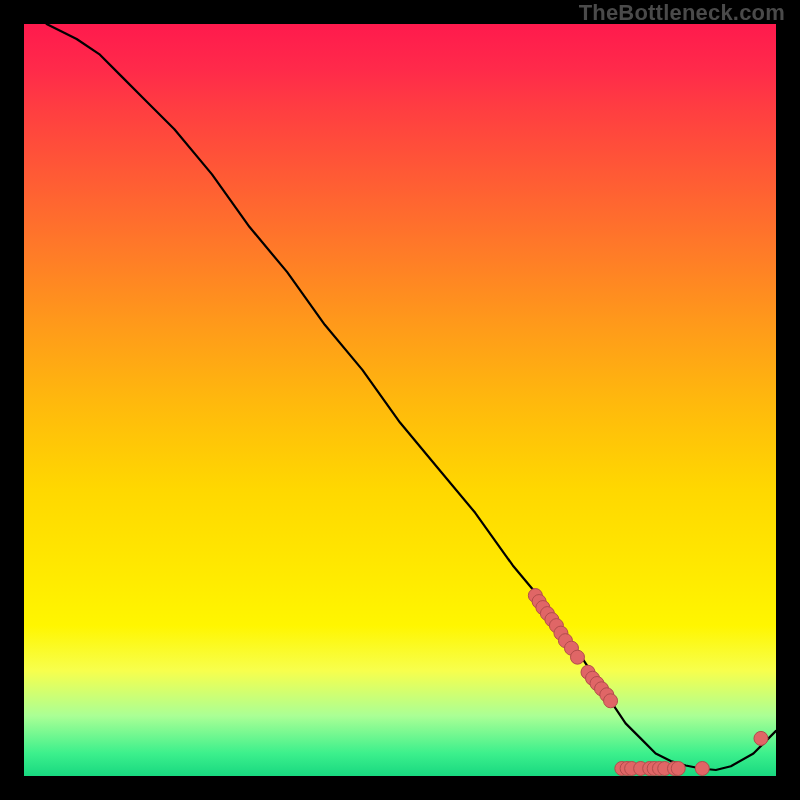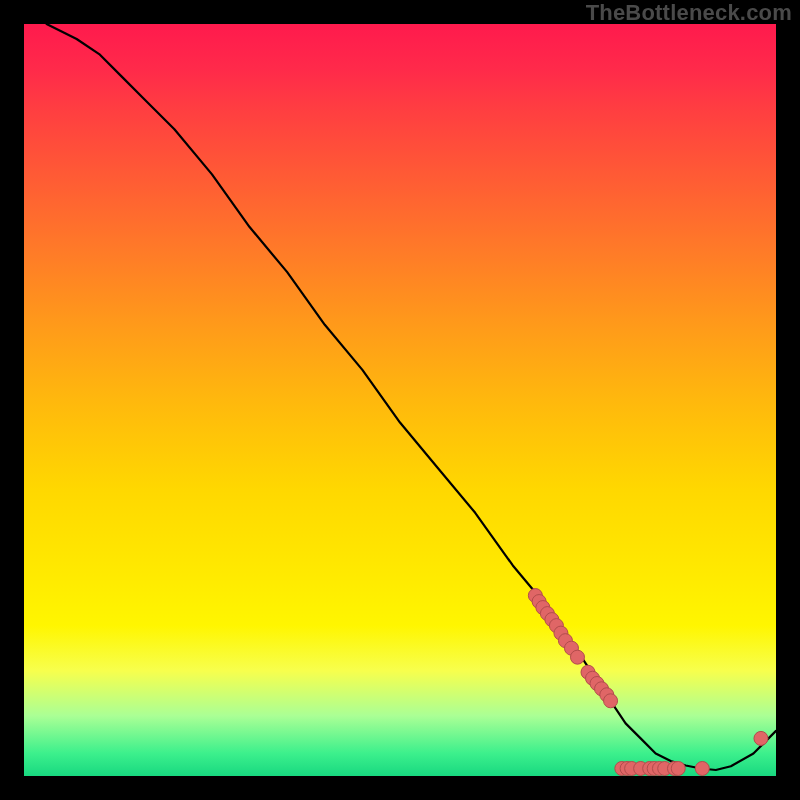--- a/index.html
+++ b/index.html
@@ -29,21 +29,21 @@
       #fff600 80%,
       #f7ff4d 86%,
       #aaff95 92%,
       #3cf08c 97%,
       #18d880 100%
     );
   }
   .watermark {
     position: absolute;
     top: 0px;
-    right: 8px;
+    right: 15px;
     font-family: Arial, Helvetica, sans-serif;
     font-size: 22px;
     font-weight: 600;
     color: #4a4a4a;
     letter-spacing: 0.2px;
     user-select: none;
     text-align: right;
   }
   svg.plot {
     position: absolute;

